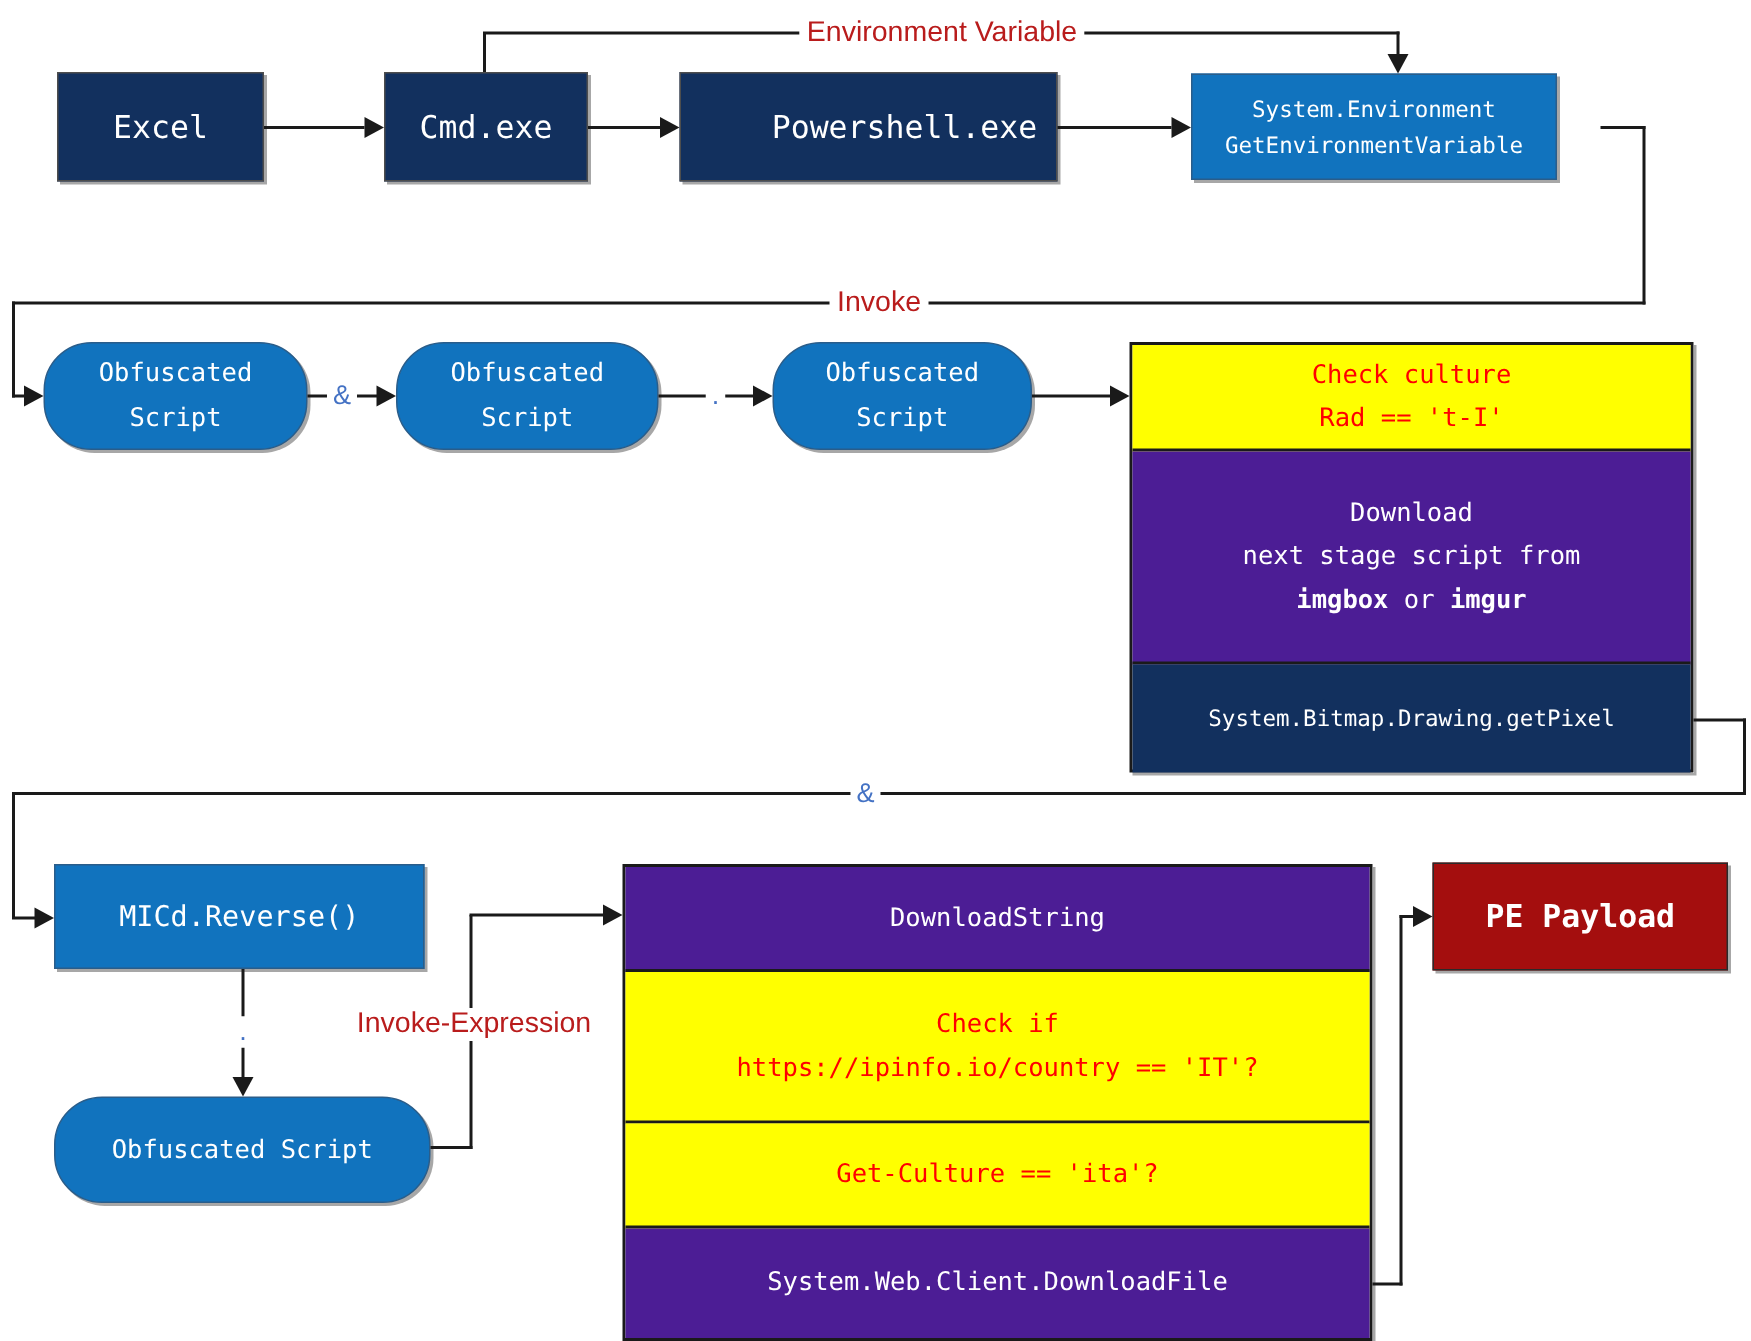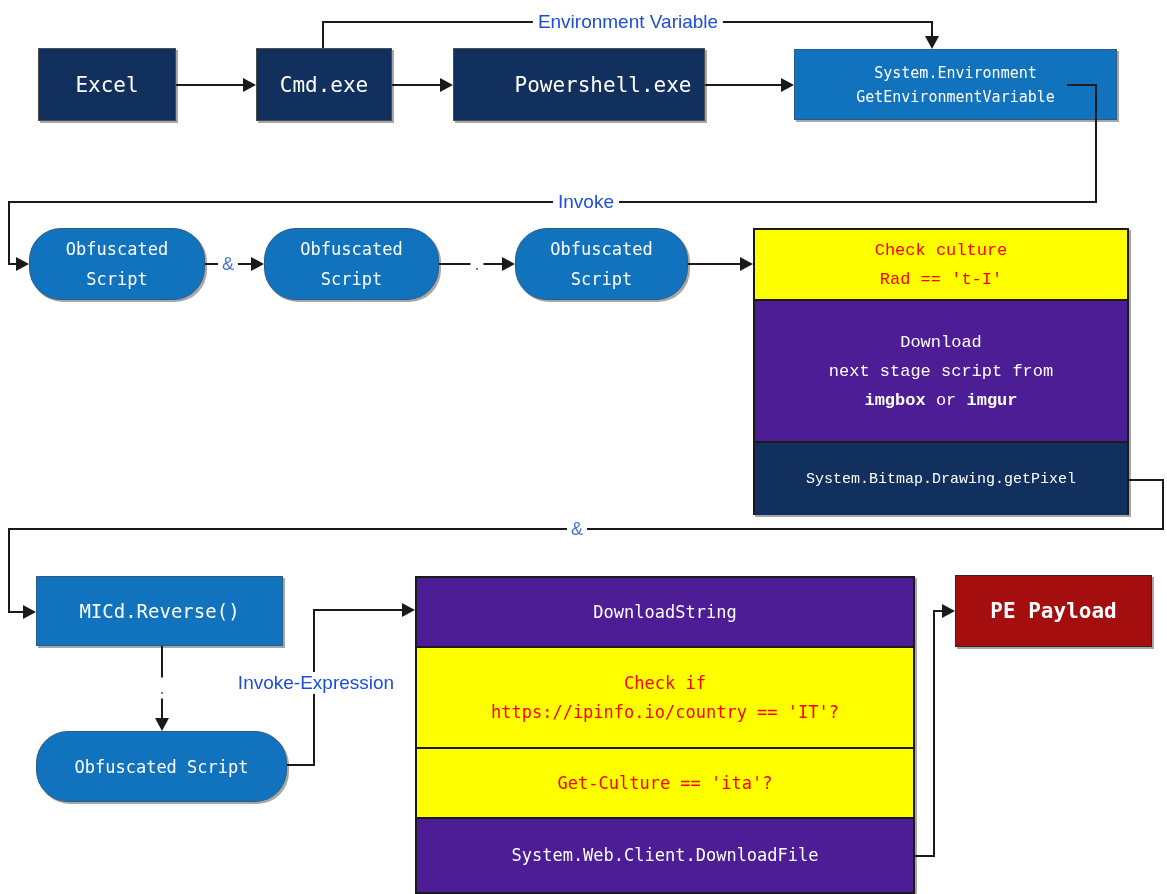--- a/index.html
+++ b/index.html
@@ -40,21 +40,21 @@
     border-top:7px solid transparent;border-bottom:7px solid transparent;border-left:13px solid #1a1a1a;
   }
   .arrow-down{
     position:absolute;width:0;height:0;
     border-left:7px solid transparent;border-right:7px solid transparent;border-top:13px solid #1a1a1a;
   }
   
   .edge-label{
     position:absolute;transform:translate(-50%,-50%);
     font-family:"Liberation Sans","DejaVu Sans",sans-serif;
-    font-size:19px;color:#1d4ed8;background:#ffffff;padding:0 5px;white-space:nowrap;
+    font-size:19px;color:#b91c1c;background:#ffffff;padding:0 5px;white-space:nowrap;
   }
   .glyph-label{
     position:absolute;transform:translate(-50%,-50%);
     font-family:"Liberation Sans","DejaVu Sans",sans-serif;
     font-size:18px;color:#4472c4;background:#ffffff;padding:0 4px;white-space:nowrap;
   }
 </style>
 </head>
 <body>
 
@@ -65,41 +65,41 @@
   </div>
 
   <div class="box navy t21" style="left:256px;top:48px;width:136px;height:73px;">
     <span>Cmd.exe</span>
   </div>
 
   <div class="box navy t21" style="left:453px;top:48px;width:252px;height:73px;padding-left:48px;">
     <span>Powershell.exe</span>
   </div>
 
-  <div class="box blue t15" style="left:794px;top:49px;width:323px;height:71px;">
+  <div class="box blue t15" style="left:794px;top:49px;width:244px;height:71px;">
     <span>System.Environment</span>
     <span>GetEnvironmentVariable</span>
   </div>
 
   <div class="box blue t17" style="left:29px;top:228px;width:176px;height:72px;">
     <span>Obfuscated</span>
     <span>Script</span>
   </div>
 
   <div class="box blue t17" style="left:264px;top:228px;width:175px;height:72px;">
     <span>Obfuscated</span>
     <span>Script</span>
   </div>
 
   <div class="box blue t17" style="left:515px;top:228px;width:173px;height:72px;">
     <span>Obfuscated</span>
     <span>Script</span>
   </div>
 
-  <div class="stack" style="left:753px;top:228px;width:376px;height:287px;font-family:Liberation Mono, monospace;">
+  <div class="stack" style="left:753px;top:228px;width:376px;height:287px;">
     <div class="row yellow" style="height:71px;">
       <span>Check culture</span>
       <span>Rad == 't-I'</span>
     </div>
     <div class="row red" style="height:142px;">
       <span>Download</span>
       <span>next stage script from</span>
       <span><span class="bold">imgbox</span><span style="white-space:pre;"> or </span><span class="bold">imgur</span></span>
     </div>
     <div class="row rownavy" style="height:72px;">

